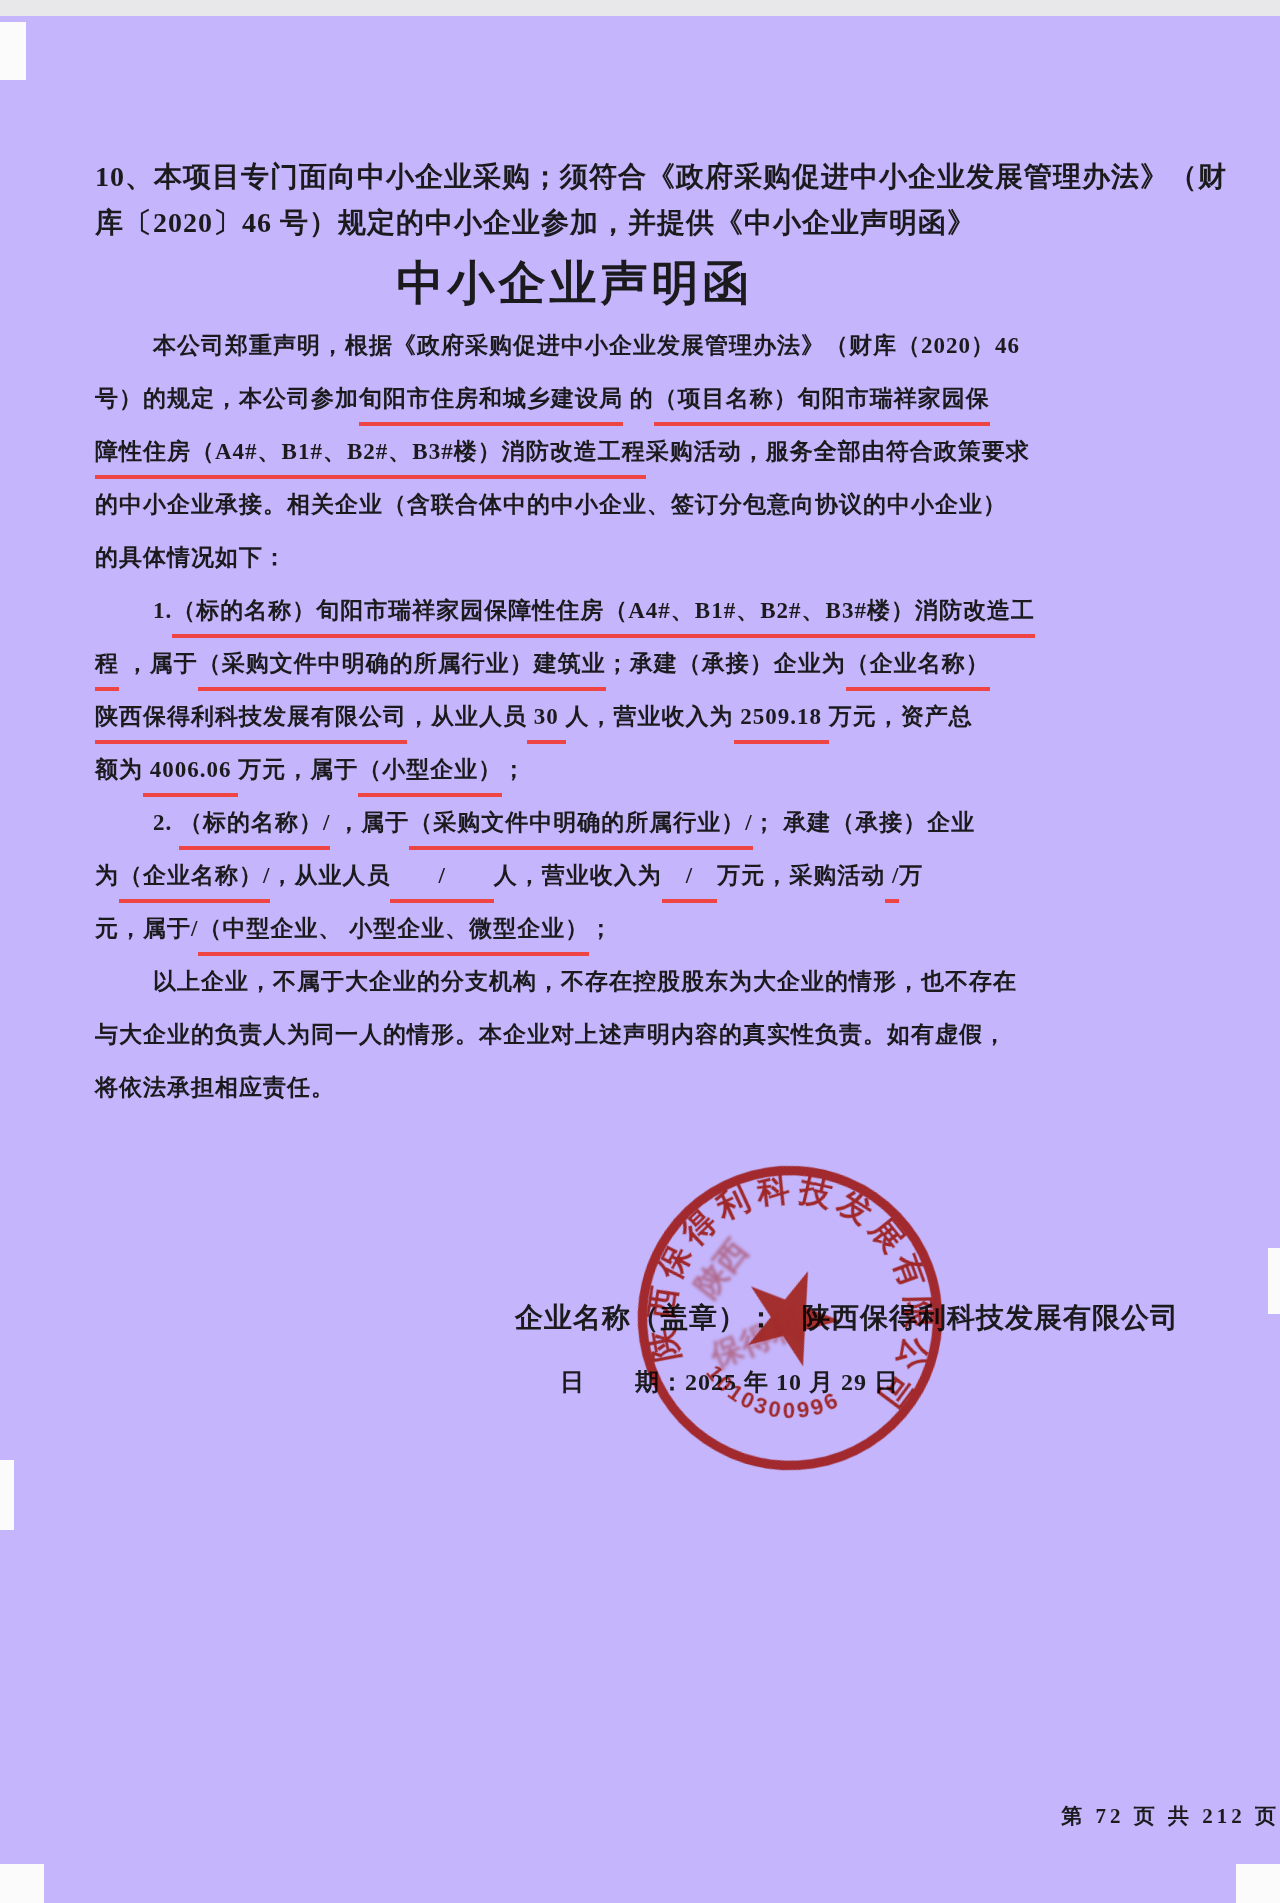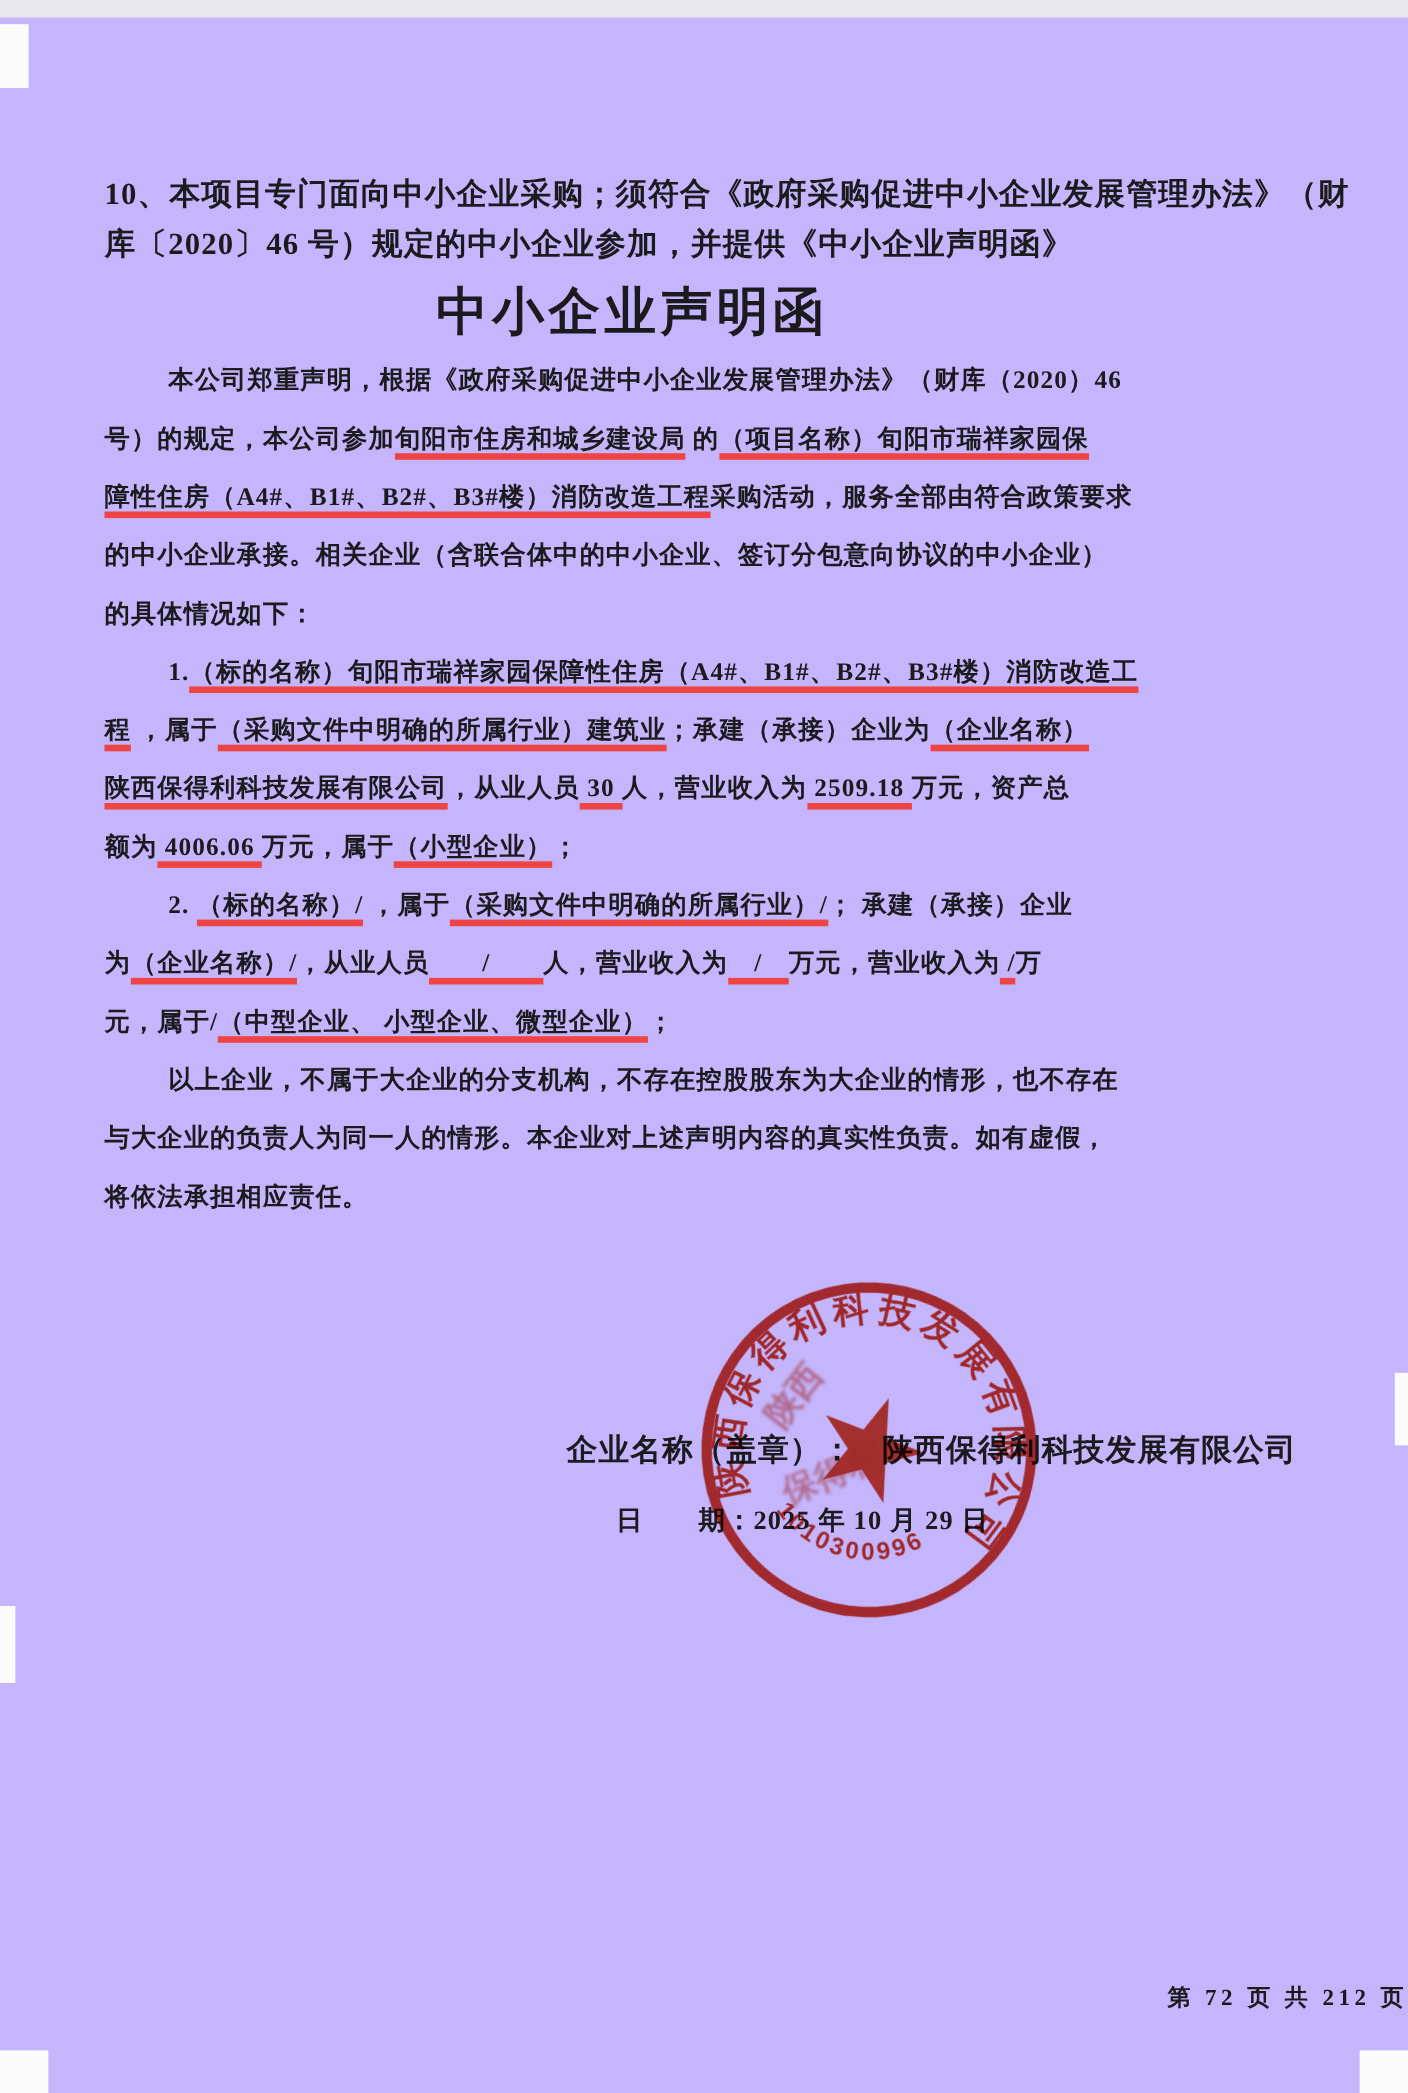--- a/index.html
+++ b/index.html
@@ -25,21 +25,21 @@
     position:absolute;left:95px;top:236px;width:1100px;
     text-align:center;transform:translateX(-70px);
     font-size:47px;font-weight:700;letter-spacing:4px;
   }
   .body-block{position:absolute;left:95px;top:303px;width:1100px;}
   .body-block .tline{
     font-size:23px;line-height:53px;white-space:nowrap;
     letter-spacing:1px;font-weight:600;
   }
   .tline.ind{text-indent:58px;}
-  .u{border-bottom:6px solid #ef4444;padding-bottom:1px;}
+  .u{border-bottom:4px solid #ef4444;padding-bottom:11px;}
   .sig-company{
     position:absolute;left:515px;top:1283px;
     font-size:28px;font-weight:600;letter-spacing:1px;white-space:nowrap;
   }
   .sig-company .val{margin-left:26px;}
   .sig-date{
     position:absolute;left:560px;top:1350px;
     font-size:24px;font-weight:600;letter-spacing:1px;white-space:nowrap;
   }
   .stamp-wrap{
@@ -74,21 +74,21 @@
       <div class="tline ind"><span>本公司郑重声明，根据《政府采购促进中小企业发展管理办法》（财库（2020）46</span></div>
       <div class="tline"><span>号）的规定，本公司参加</span><span class="u">旬阳市住房和城乡建设局</span><span> 的</span><span class="u">（项目名称）旬阳市瑞祥家园保</span></div>
       <div class="tline"><span class="u">障性住房（A4#、B1#、B2#、B3#楼）消防改造工程</span><span>采购活动，服务全部由符合政策要求</span></div>
       <div class="tline"><span>的中小企业承接。相关企业（含联合体中的中小企业、签订分包意向协议的中小企业）</span></div>
       <div class="tline"><span>的具体情况如下：</span></div>
       <div class="tline ind"><span>1.</span><span class="u">（标的名称）旬阳市瑞祥家园保障性住房（A4#、B1#、B2#、B3#楼）消防改造工</span></div>
       <div class="tline"><span class="u">程</span><span> ，属于</span><span class="u">（采购文件中明确的所属行业）建筑业</span><span>；承建（承接）企业为</span><span class="u">（企业名称）</span></div>
       <div class="tline"><span class="u">陕西保得利科技发展有限公司</span><span>，从业人员</span><span class="u"> 30 </span><span>人，营业收入为</span><span class="u"> 2509.18 </span><span>万元，资产总</span></div>
       <div class="tline"><span>额为</span><span class="u"> 4006.06 </span><span>万元，属于</span><span class="u">（小型企业）</span><span>；</span></div>
       <div class="tline ind"><span>2. </span><span class="u">（标的名称）/</span><span> ，属于</span><span class="u">（采购文件中明确的所属行业）/</span><span>；  承建（承接）企业</span></div>
-      <div class="tline"><span>为</span><span class="u">（企业名称）/</span><span>，从业人员</span><span class="u">　　/　　</span><span>人，营业收入为</span><span class="u">　/　</span><span>万元，营业收入为</span><span class="u"> /</span><span>万</span></div>
+      <div class="tline"><span>为</span><span class="u">（企业名称）/</span><span>，从业人员</span><span class="u">　　/　　</span><span>人，营业收入为</span><span class="u">　/　</span><span>万元，采购活动</span><span class="u"> /</span><span>万</span></div>
       <div class="tline"><span>元，属于/</span><span class="u">（中型企业、 小型企业、微型企业）</span><span>；</span></div>
       <div class="tline ind"><span>以上企业，不属于大企业的分支机构，不存在控股股东为大企业的情形，也不存在</span></div>
       <div class="tline"><span>与大企业的负责人为同一人的情形。本企业对上述声明内容的真实性负责。如有虚假，</span></div>
       <div class="tline"><span>将依法承担相应责任。</span></div>
     </div>
 
   <div class="sig-company">
     <span>企业名称（盖章）：</span><span class="val">陕西保得利科技发展有限公司</span>
   </div>
   <div class="sig-date">

